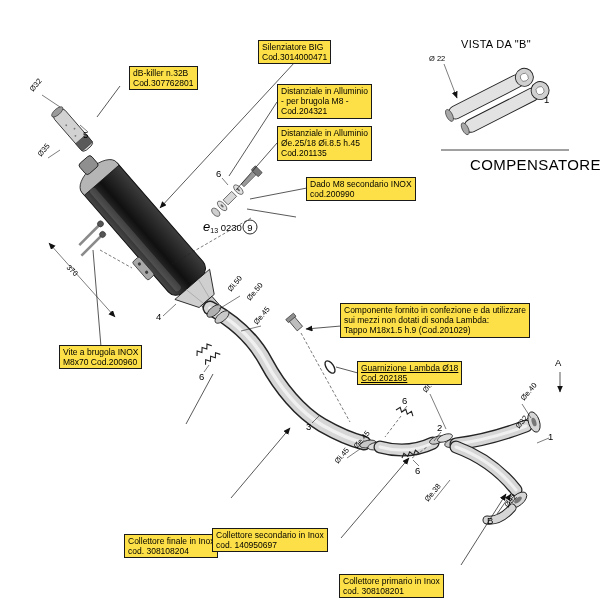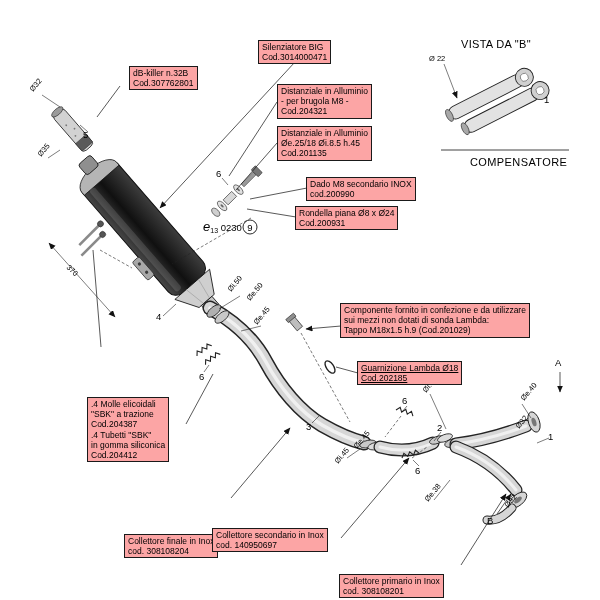--- a/index.html
+++ b/index.html
@@ -1,24 +1,24 @@
 <!DOCTYPE html>
 <html><head>
 <meta charset="utf-8">
 <style>
   html,body{margin:0;padding:0;background:#fff;}
   .stage{position:relative;width:600px;height:600px;background:#fff;overflow:hidden;
          font-family:"Liberation Sans",sans-serif;color:#000;}
   .stage svg{position:absolute;left:0;top:0;font-family:"Liberation Sans",sans-serif;}
-  .lbl{position:absolute;border:1px solid #1a1a1a;background:#fca5a5;padding:1px 3px;
+  .lbl{position:absolute;border:1px solid #1a1a1a;background:#fde047;padding:1px 3px;
        font-size:8.5px;line-height:1.2;white-space:pre-line;color:#000;z-index:3;}
   .lbl.it{}
   .freetext{position:absolute;z-index:3;color:#000;white-space:nowrap;}
   .vista-title{font-size:11px;letter-spacing:.3px;}
-  .comp-title{font-size:11px;letter-spacing:.4px;}
+  .comp-title{font-size:15px;letter-spacing:.4px;}
   .dim{font-size:7.5px;fill:#000;}
   .num{font-size:9.5px;fill:#000;}
   .emark-big{font-size:13px;font-style:italic;}
   .emark-sub{font-size:7px;}
   .emark-code{font-size:9.5px;}
   .leader{stroke:#111;stroke-width:.7;fill:none;}
   .tick{stroke:#111;stroke-width:.55;fill:none;}
   .dash{stroke:#222;stroke-width:.6;fill:none;stroke-dasharray:3 2;}
   .pipe-out{stroke:#242424;fill:none;stroke-linecap:round;}
   .pipe-in{stroke:#d6d6d6;fill:none;stroke-linecap:round;}
@@ -247,33 +247,27 @@
   <div class="lbl" style="left:258px;top:40px;">Silenziatore BIG
 Cod.3014000471</div>
   <div class="lbl" style="left:277px;top:84px;">Distanziale in Alluminio
 - per brugola M8 -
 Cod.204321</div>
   <div class="lbl" style="left:277px;top:126px;">Distanziale in Alluminio
 Øe.25/18 Øi.8.5 h.45
 Cod.201135</div>
   <div class="lbl" style="left:306px;top:177px;">Dado M8 secondario INOX
 cod.200990</div>
-  <div class="lbl" style="left:295px;top:206px;">Rondella piana Ø8 x Ø24
-Cod.200931</div>
   <div class="lbl it" style="left:340px;top:303px;max-width:226px;">Componente fornito in confezione e da utilizzare
 sui mezzi non dotati di sonda Lambda:
 Tappo M18x1.5 h.9  (Cod.201029)</div>
   <div class="lbl" style="left:357px;top:361px;text-decoration:underline;">Guarnizione Lambda Ø18
 Cod.202185</div>
-  <div class="lbl" style="left:87px;top:397px;">.4 Molle elicoidali
-"SBK" a trazione
-Cod.204387
-.4 Tubetti "SBK"
-in gomma siliconica
-Cod.204412</div>
+  <div class="lbl" style="left:59px;top:345px;">Vite a brugola INOX
+M8x70 Cod.200960</div>
   <div class="lbl" style="left:124px;top:488px;margin-top:46px;">Collettore finale in Inox
 cod. 308108204</div>
   <div class="lbl" style="left:212px;top:528px;">Collettore secondario in Inox
 cod. 140950697</div>
   <div class="lbl" style="left:339px;top:574px;">Collettore primario in Inox
 cod. 308108201</div>
 
   <div class="freetext vista-title" style="left:461px;top:38px;">VISTA DA "B"</div>
   <div class="freetext comp-title" style="left:470px;top:156px;">COMPENSATORE</div>
 

